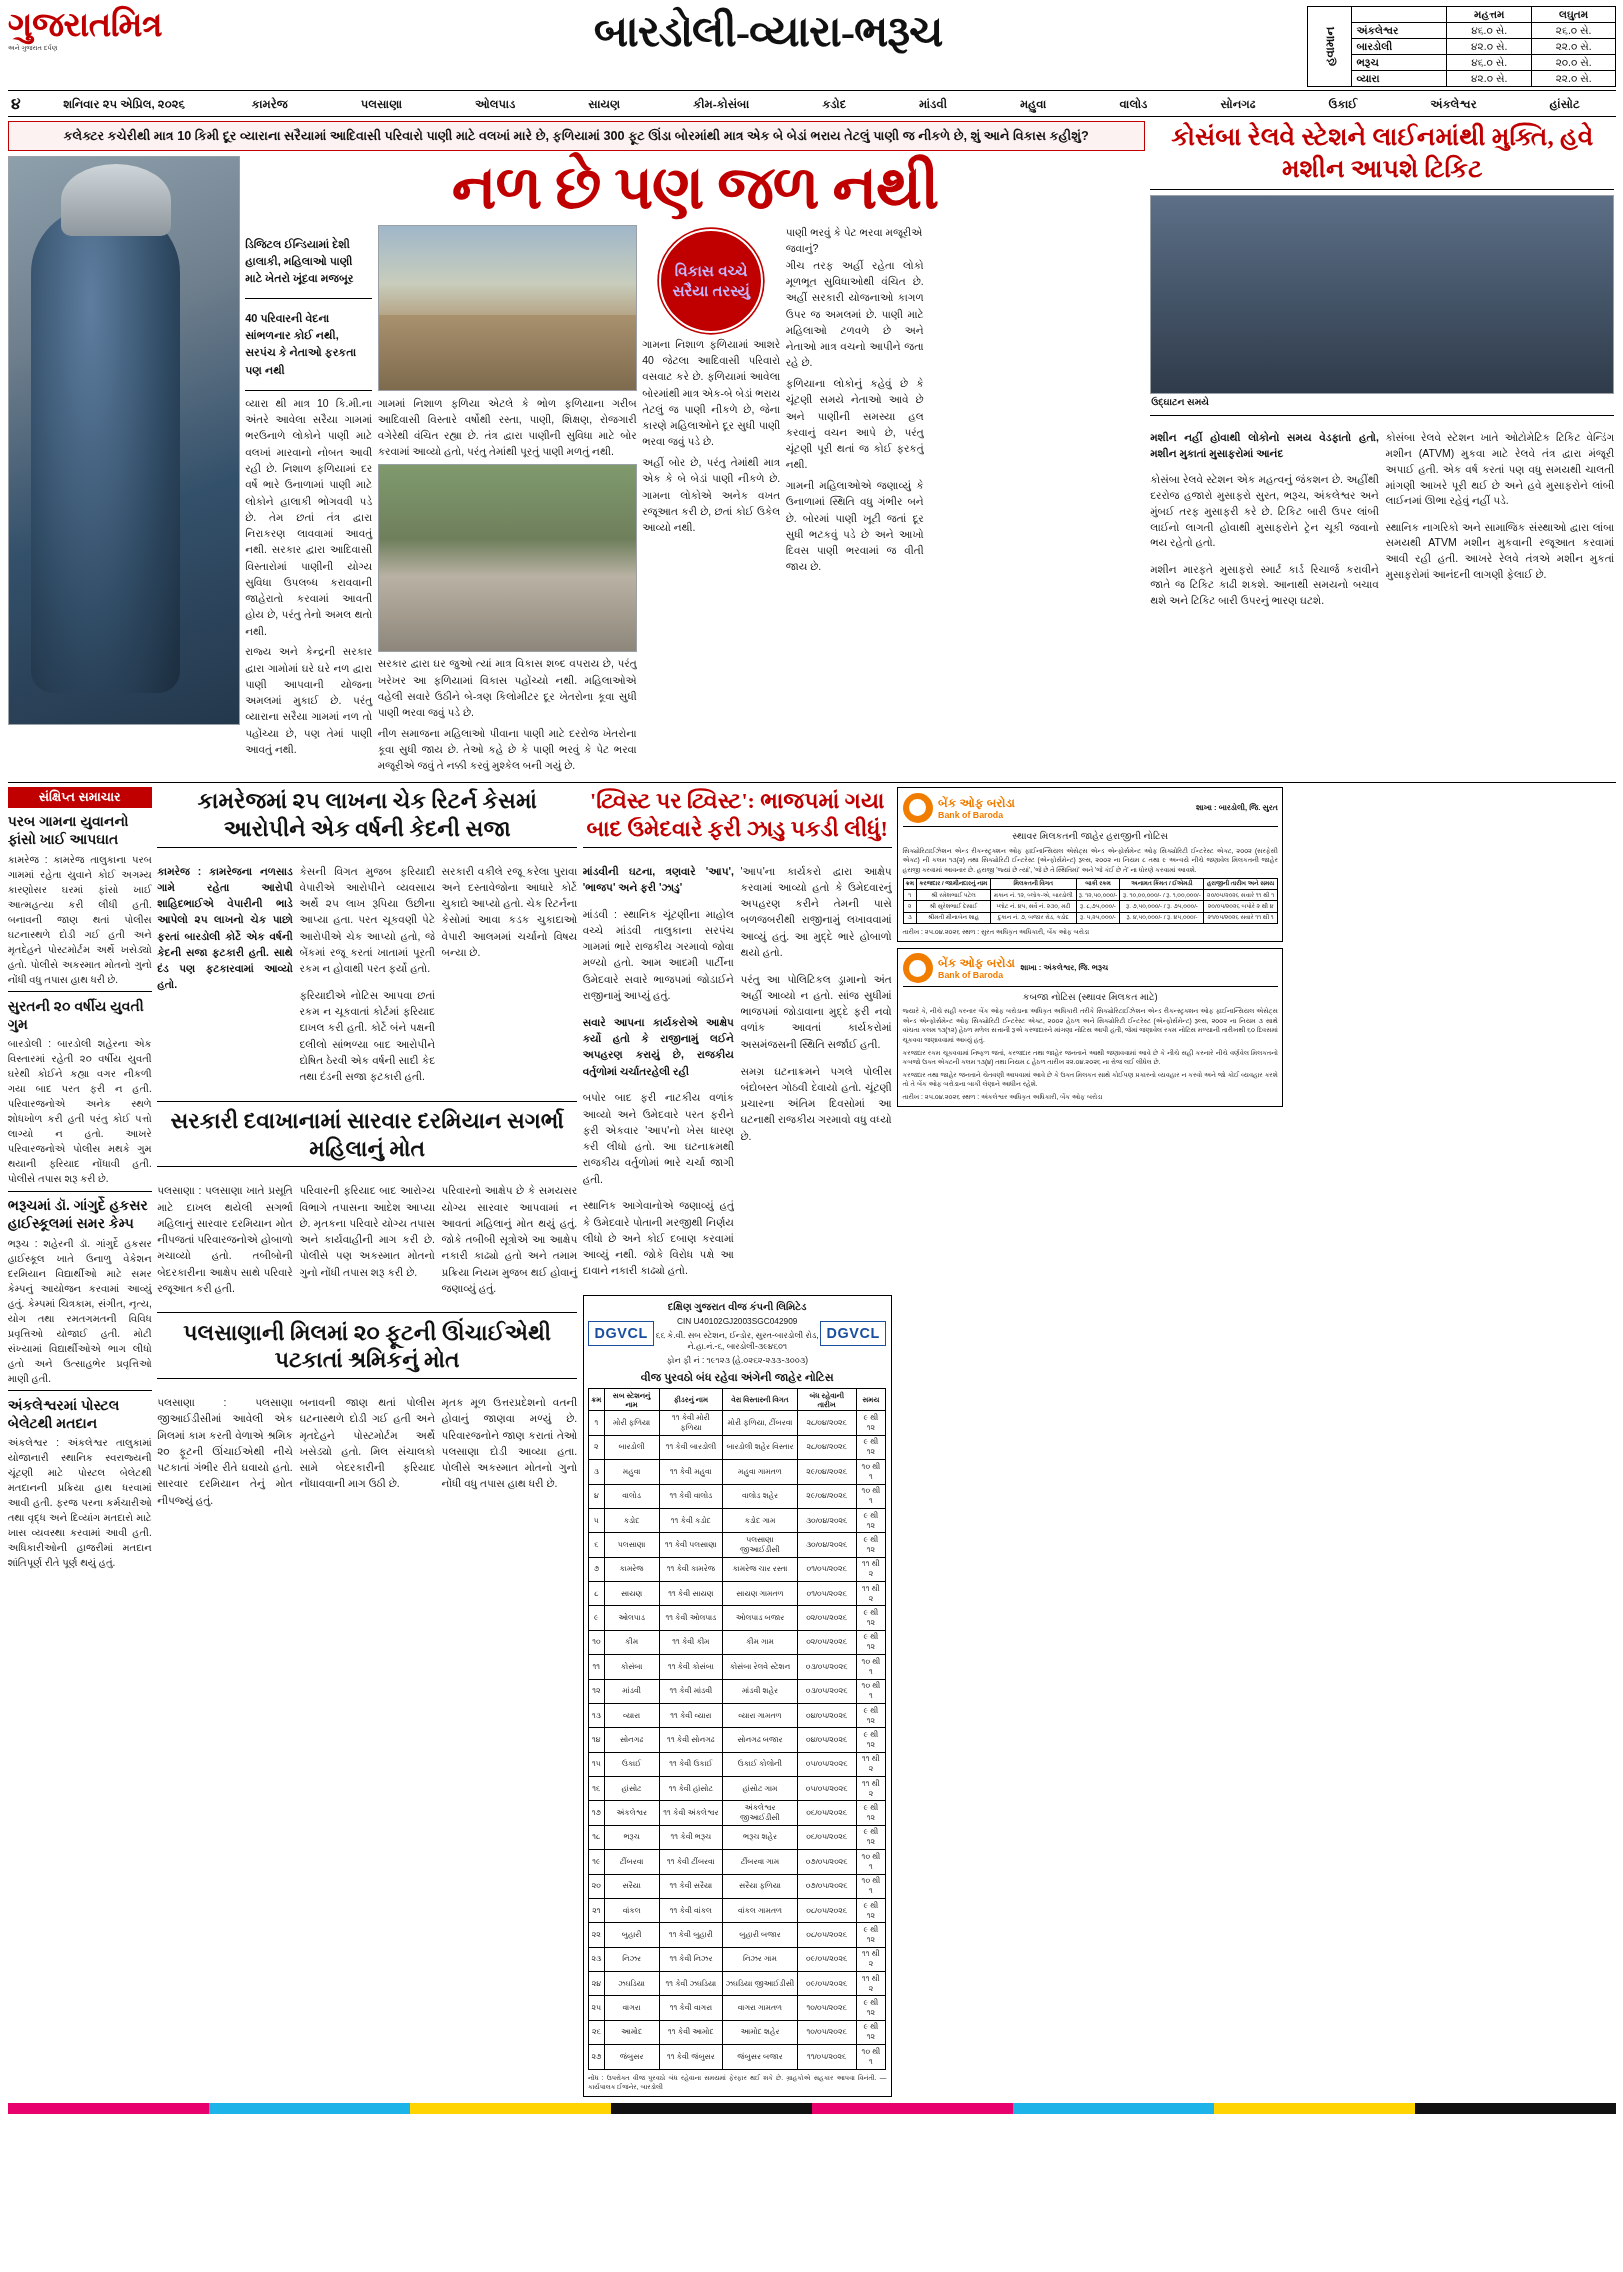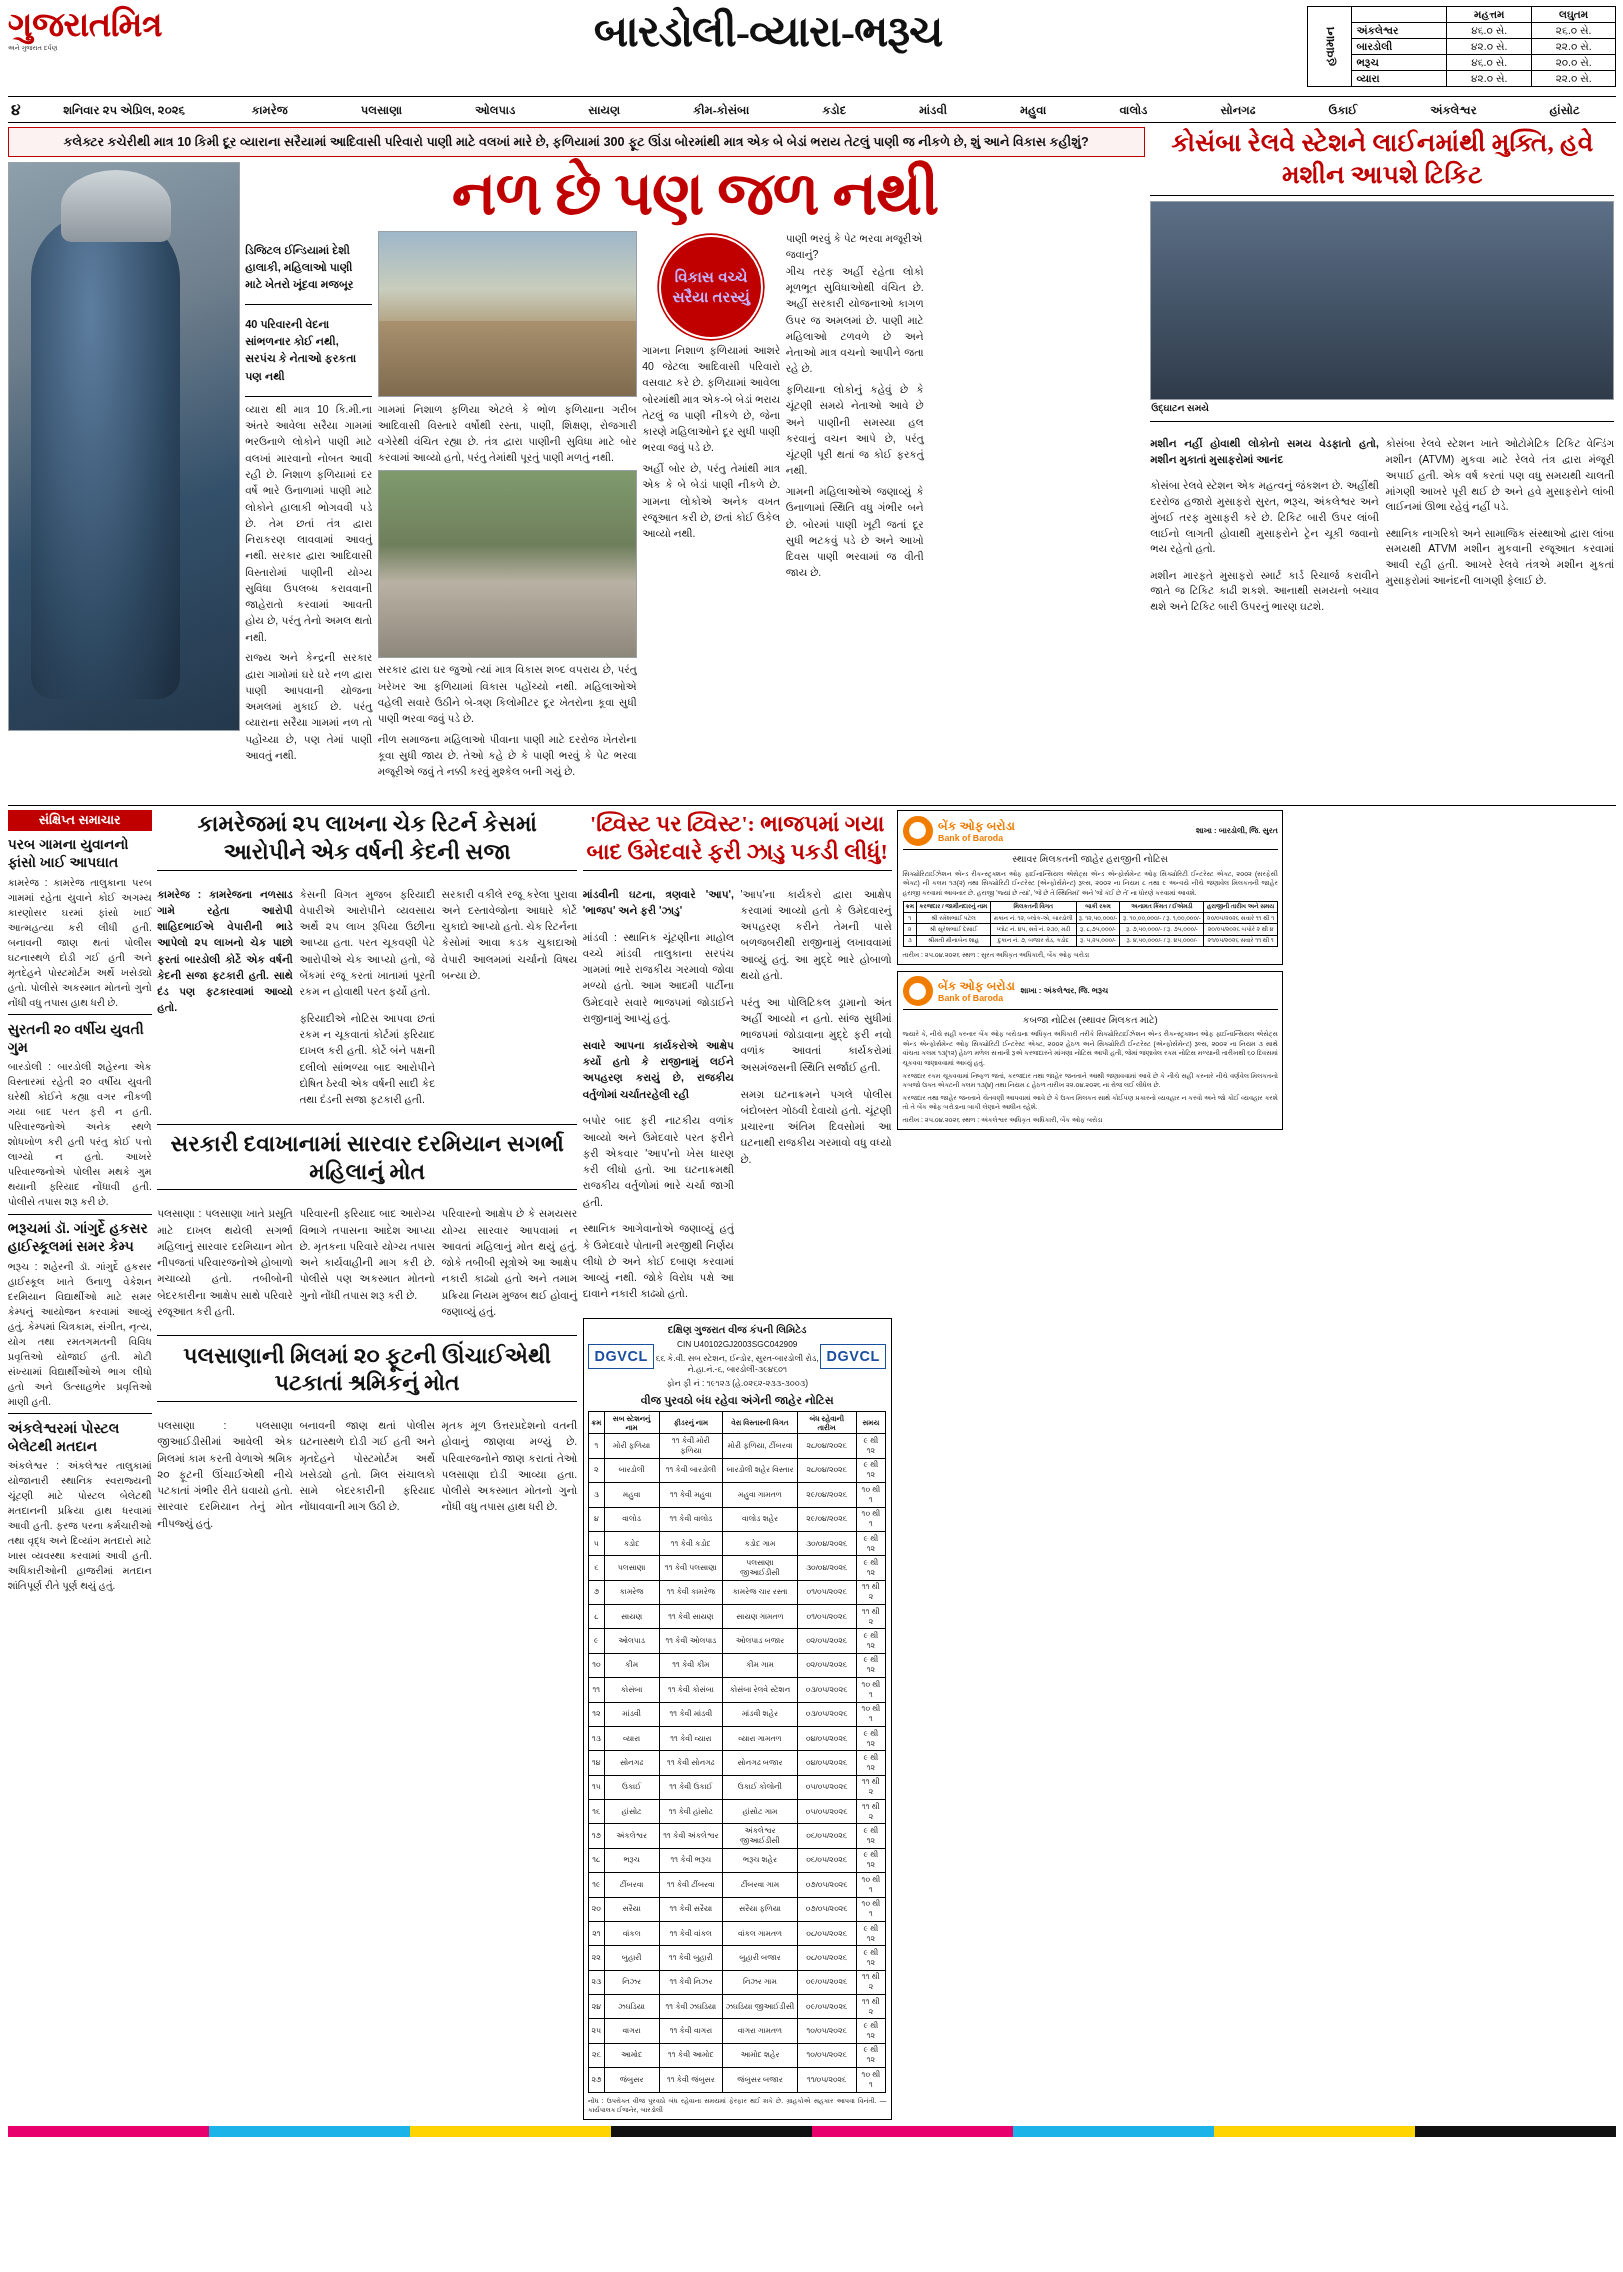--- a/index.html
+++ b/index.html
@@ -16,21 +16,21 @@
     padding: 5.5px 7.7px 0 7.7px;
     background: #fff;
     position: relative;
   }
 
   
   .masthead {
     display: flex;
     align-items: flex-start;
     border-bottom: 1.7px solid #000;
-    padding-bottom: 9px;
+    padding-bottom: 3px;
   }
   .logo-box { width: 221px; padding-top: 2.2px; }
   .logo-main {
     font-size: 34px; font-weight: bold; color: #c00000;
     letter-spacing: -0.6px; line-height: 1;
     font-family: "Liberation Serif", serif;
   }
   .logo-sub { font-size: 6.6px; color: #222; margin-top: 2.2px; line-height: 1.25; }
   .title-box { flex: 1; text-align: center; padding-top: 4.4px; }
   .title-main {
@@ -144,21 +144,21 @@
   .cap { font-size: 9.4px; font-weight: bold; padding: 2.2px 1.1px; }
   .two-col-small { display:flex; gap:6.6px; font-size: 10.5px; line-height:1.5; text-align: justify;}
   .two-col-small > div { flex:1; }
 
   
   .rule { border-top: 1.1px solid #000; margin: 5.5px 0; }
   .rule-thin { border-top: 0.6px solid #000; margin: 4.4px 0; }
 
   
   .lower {
-    display: flex; gap: 5.5px; margin-top: 21px;
+    display: flex; gap: 5.5px; margin-top: 4px;
     border-top: 1.7px solid #000; padding-top: 4.4px;
   }
   .brief-col { width: 144px; }
   .brief-title {
     background: #c00000; color:#fff; font-weight:bold; font-size: 12.7px;
     text-align:center; padding: 2.8px 0; margin-bottom: 4.4px;
   }
   .brief-item h4 { font-size: 14px; margin: 2.2px 0 3.3px; line-height:1.3; color:#111;}
   .brief-item p { font-size: 10px; line-height:1.5; text-align: justify; margin:0 0 4.4px;}
   .mid-col { width: 420px; }

